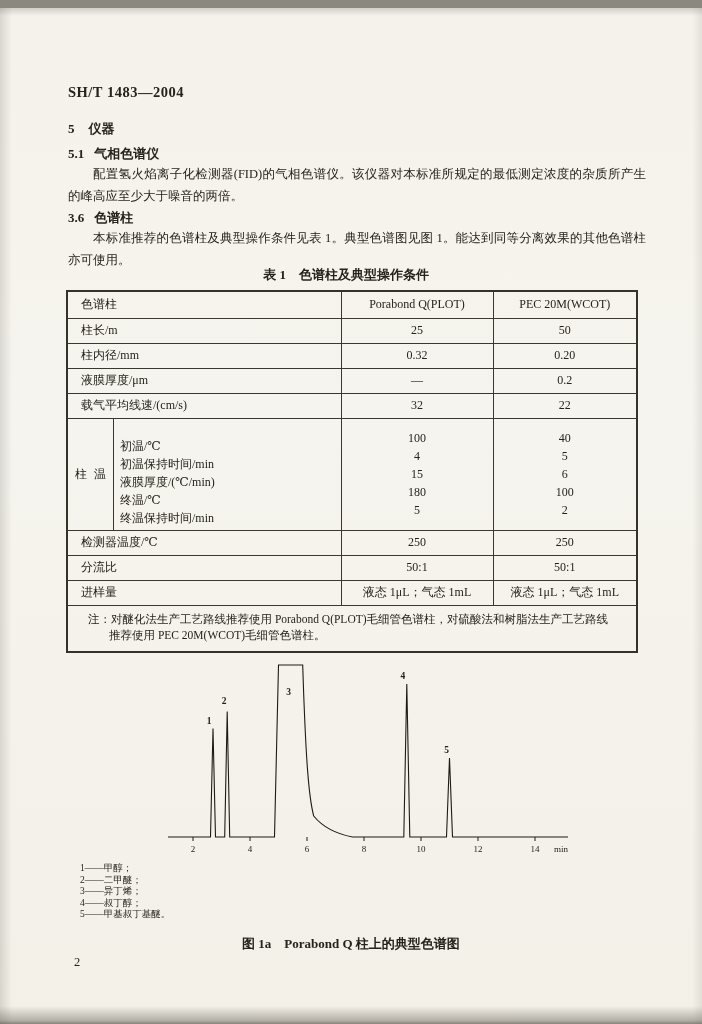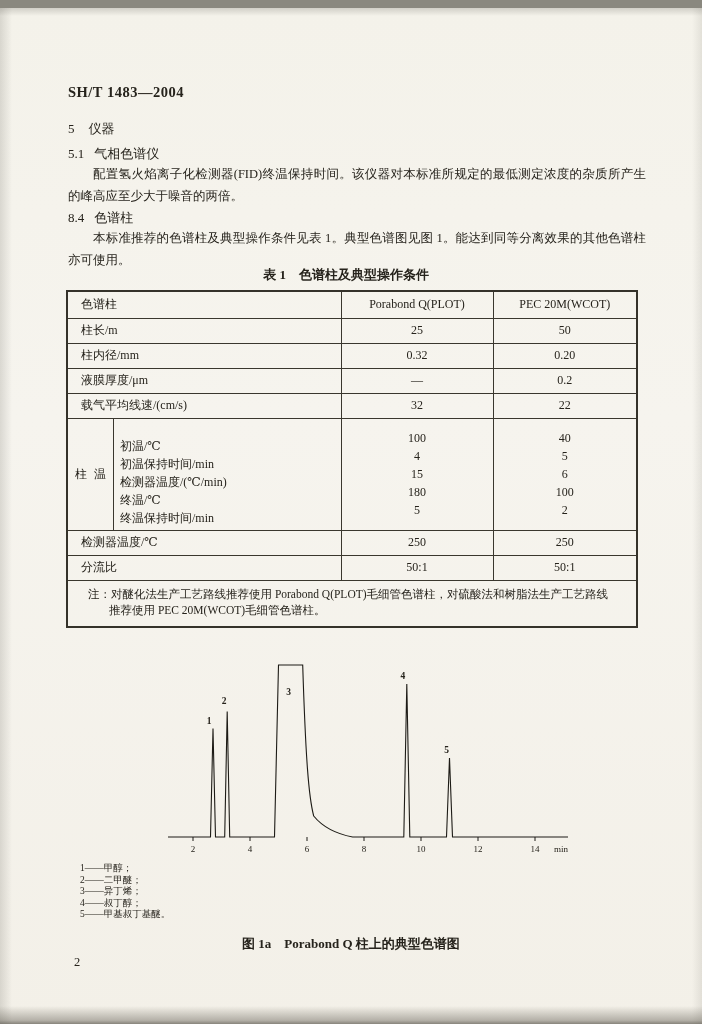--- a/index.html
+++ b/index.html
@@ -14,21 +14,21 @@
                 background:linear-gradient(to bottom, rgba(70,68,60,.20), rgba(70,68,60,0)); }
   .edge-left  { position:absolute; top:0; bottom:0; left:0; width:12px;
                 background:linear-gradient(to right, rgba(70,68,60,.16), rgba(70,68,60,0)); }
   .edge-right { position:absolute; top:0; bottom:0; right:0; width:10px;
                 background:linear-gradient(to left, rgba(70,68,60,.10), rgba(70,68,60,0)); }
   .edge-bottom{ position:absolute; left:0; right:0; bottom:0; height:26px;
                 background:linear-gradient(to bottom, rgba(86,82,72,0), rgba(86,82,72,.40) 55%, #55524a 85%, #211f1b 100%); }
 
   .doc-header { position:absolute; left:68px; top:76px; font-size:14.5px; font-weight:700; letter-spacing:.5px; }
 
-  .sec-h { position:absolute; left:68px; font-size:13px; font-weight:400; }
+  .sec-h { position:absolute; left:68px; font-size:13px; font-weight:700; }
   .sec-h .num { margin-right:14px; }
   .sec-h.sub .num { margin-right:10px; }
   #h5  { top:112px; }
   #h51 { top:137px; }
   #h52 { top:201px; }
 
   .para { position:absolute; left:68px; width:578px; font-size:12.5px; line-height:21.5px;
           text-indent:2em; text-align:justify; }
   #p1 { top:156px; }
   #p2 { top:220px; }
@@ -77,24 +77,24 @@
   <div class="doc-header">SH/T 1483—2004</div>
 
   <div class="sec-h" id="h5">
     <span class="num">5</span><span>仪器</span>
   </div>
 
   <div class="sec-h sub" id="h51">
     <span class="num">5.1</span><span>气相色谱仪</span>
   </div>
 
-  <p class="para" id="p1">配置氢火焰离子化检测器(FID)终温保持时间。该仪器对本标准所规定的最低测定浓度的杂质所产生的峰高应至少大于噪音的两倍。</p>
+  <p class="para" id="p1">配置氢火焰离子化检测器(FID)的气相色谱仪。该仪器对本标准所规定的最低测定浓度的杂质所产生的峰高应至少大于噪音的两倍。</p>
 
   <div class="sec-h sub" id="h52">
-    <span class="num">8.4</span><span>色谱柱</span>
+    <span class="num">3.6</span><span>色谱柱</span>
   </div>
 
   <p class="para" id="p2">本标准推荐的色谱柱及典型操作条件见表 1。典型色谱图见图 1。能达到同等分离效果的其他色谱柱亦可使用。</p>
 
   <div class="tbl-title">表 1　色谱柱及典型操作条件</div>
 
   <table class="ct">
     <colgroup>
         <col style="width:274px">
         <col style="width:152px">
@@ -129,21 +129,21 @@
       <tr>
         <td class="temp-cell">
           <div class="temp-wrap">
             <div class="temp-label">
               <span>柱</span>
               <span>温</span>
             </div>
             <div class="temp-subs">
               <div>初温/℃</div>
               <div>初温保持时间/min</div>
-              <div>检测器温度/(℃/min)</div>
+              <div>液膜厚度/(℃/min)</div>
               <div>终温/℃</div>
               <div>终温保持时间/min</div>
             </div>
           </div>
         </td>
         <td class="temp-vals">
           <div>100</div>
           <div>4</div>
           <div>15</div>
           <div>180</div>
@@ -159,20 +159,25 @@
       </tr>
       <tr class="r">
         <td class="lbl">检测器温度/℃</td>
         <td class="val">250</td>
         <td class="val">250</td>
       </tr>
       <tr class="r">
         <td class="lbl">分流比</td>
         <td class="val">50:1</td>
         <td class="val">50:1</td>
+      </tr>
+      <tr class="r">
+        <td class="lbl">进样量</td>
+        <td class="val">液态 1μL；气态 1mL</td>
+        <td class="val">液态 1μL；气态 1mL</td>
       </tr>
       <tr>
         <td class="note-cell" colspan="3">
           <div>注：对醚化法生产工艺路线推荐使用 Porabond Q(PLOT)毛细管色谱柱，对硫酸法和树脂法生产工艺路线推荐使用 PEC 20M(WCOT)毛细管色谱柱。</div>
         </td>
       </tr>
     </tbody>
   </table>
 
   <svg id="chrom" width="520" height="216" viewBox="0 0 520 216">

